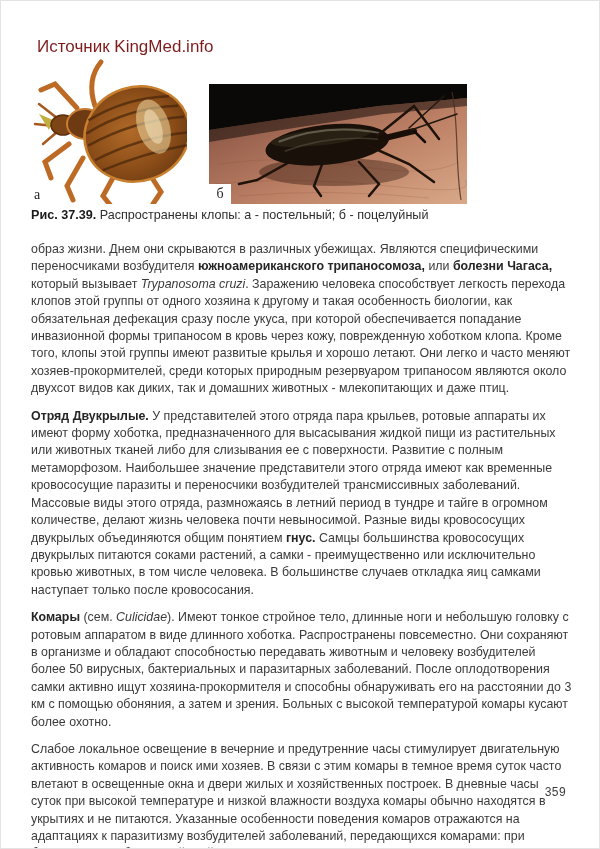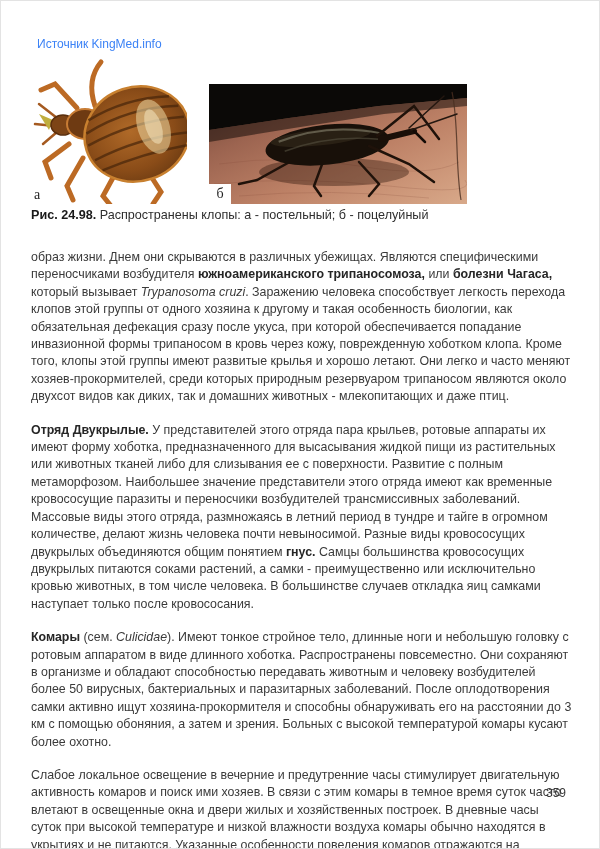--- a/index.html
+++ b/index.html
@@ -7,21 +7,21 @@
     position:relative;
     width:600px;height:849px;
     background:#ffffff;
     box-sizing:border-box;
     border:1px solid #e3e3e3;
     font-family:"Liberation Sans", sans-serif;
     overflow:hidden;
   }
   .source-header{
     position:absolute;left:36px;top:36px;
-    font-size:12px;color:#3b82f6;
+    font-size:17px;color:#7f1d1d;
   }
   .figure-row{
     position:absolute;left:30px;top:57px;width:540px;height:146px;
     display:flex;align-items:flex-end;gap:22px;
   }
   .fig-a{position:relative;width:156px;height:146px;}
   .fig-b{position:relative;width:258px;height:120px;}
   .fig-a svg,.fig-b svg{display:block;width:100%;height:100%;}
   .fig-label{
     font-family:"Liberation Serif", serif;
@@ -34,26 +34,26 @@
   }
   .caption{
     position:absolute;left:30px;top:206px;width:540px;
     font-size:12.6px;color:#2e2e2e;line-height:17px;
   }
   .caption .cap-num{font-weight:700;color:#1a1a1a;}
   .body-text{
     position:absolute;left:30px;top:232px;width:541px;
     font-size:12.4px;line-height:17.4px;color:#3a3a3a;
   }
-  .body-text p{margin:16px 0 10px 0;}
+  .body-text p{margin:8px 0 10px 0;}
   .seg-b{font-weight:700;color:#262626;}
   .seg-i{font-style:italic;}
   .page-number{
     position:absolute;right:33px;top:785px;
-    font-size:12px;color:#3a3a3a;
+    font-size:12px;color:#3a3a3a;font-family:Liberation Mono, monospace;
   }
 </style>
 </head>
 <body>
 
 <div class="page">
 
   <div class="source-header">Источник KingMed.info</div>
 
   <div class="figure-row">
@@ -154,21 +154,21 @@
 
         <g stroke="#241710" stroke-width="1.5" fill="none" stroke-linecap="round">
           <path d="M200 44 L235 12"></path>
           <path d="M202 46 L248 30"></path>
         </g>
       </svg>
       <span class="fig-label fig-label-b">б</span>
     </div>
   </div>
 
-  <div class="caption"><span class="cap-num">Рис. 24.98.</span><span> Распространены клопы: а - постельный; б - поцелуйный</span></div>
+  <div class="caption"><span class="cap-num">Рис. 37.39.</span><span> Распространены клопы: а - постельный; б - поцелуйный</span></div>
 
   <div class="body-text">
     <p><span>образ жизни. Днем они скрываются в различных убежищах. Являются специфическими переносчиками возбудителя </span><span class="seg-b">южноамериканского трипаносомоза,</span><span> или </span><span class="seg-b">болезни Чагаса,</span><span> который вызывает </span><span class="seg-i">Trypanosoma cruzi</span><span>. Заражению человека способствует легкость перехода клопов этой группы от одного хозяина к другому и такая особенность биологии, как обязательная дефекация сразу после укуса, при которой обеспечивается попадание инвазионной формы трипаносом в кровь через кожу, поврежденную хоботком клопа. Кроме того, клопы этой группы имеют развитые крылья и хорошо летают. Они легко и часто меняют хозяев-прокормителей, среди которых природным резервуаром трипаносом являются около двухсот видов как диких, так и домашних животных - млекопитающих и даже птиц.</span></p>
     <p><span class="seg-b">Отряд Двукрылые.</span><span> У представителей этого отряда пара крыльев, ротовые аппараты их имеют форму хоботка, предназначенного для высасывания жидкой пищи из растительных или животных тканей либо для слизывания ее с поверхности. Развитие с полным метаморфозом. Наибольшее значение представители этого отряда имеют как временные кровососущие паразиты и переносчики возбудителей трансмиссивных заболеваний. Массовые виды этого отряда, размножаясь в летний период в тундре и тайге в огромном количестве, делают жизнь человека почти невыносимой. Разные виды кровососущих двукрылых объединяются общим понятием </span><span class="seg-b">гнус.</span><span> Самцы большинства кровососущих двукрылых питаются соками растений, а самки - преимущественно или исключительно кровью животных, в том числе человека. В большинстве случаев откладка яиц самками наступает только после кровососания.</span></p>
     <p><span class="seg-b">Комары</span><span> (сем. </span><span class="seg-i">Culicidae</span><span>). Имеют тонкое стройное тело, длинные ноги и небольшую головку с ротовым аппаратом в виде длинного хоботка. Распространены повсеместно. Они сохраняют в организме и обладают способностью передавать животным и человеку возбудителей более 50 вирусных, бактериальных и паразитарных заболеваний. После оплодотворения самки активно ищут хозяина-прокормителя и способны обнаруживать его на расстоянии до 3 км с помощью обоняния, а затем и зрения. Больных с высокой температурой комары кусают более охотно.</span></p>
     <p><span>Слабое локальное освещение в вечерние и предутренние часы стимулирует двигательную активность комаров и поиск ими хозяев. В связи с этим комары в темное время суток часто влетают в освещенные окна и двери жилых и хозяйственных построек. В дневные часы суток при высокой температуре и низкой влажности воздуха комары обычно находятся в укрытиях и не питаются. Указанные особенности поведения комаров отражаются на адаптациях к паразитизму возбудителей заболеваний, передающихся комарами: при большинстве заболеваний этой</span></p>
   </div>
 
   <div class="page-number">359</div>
 

